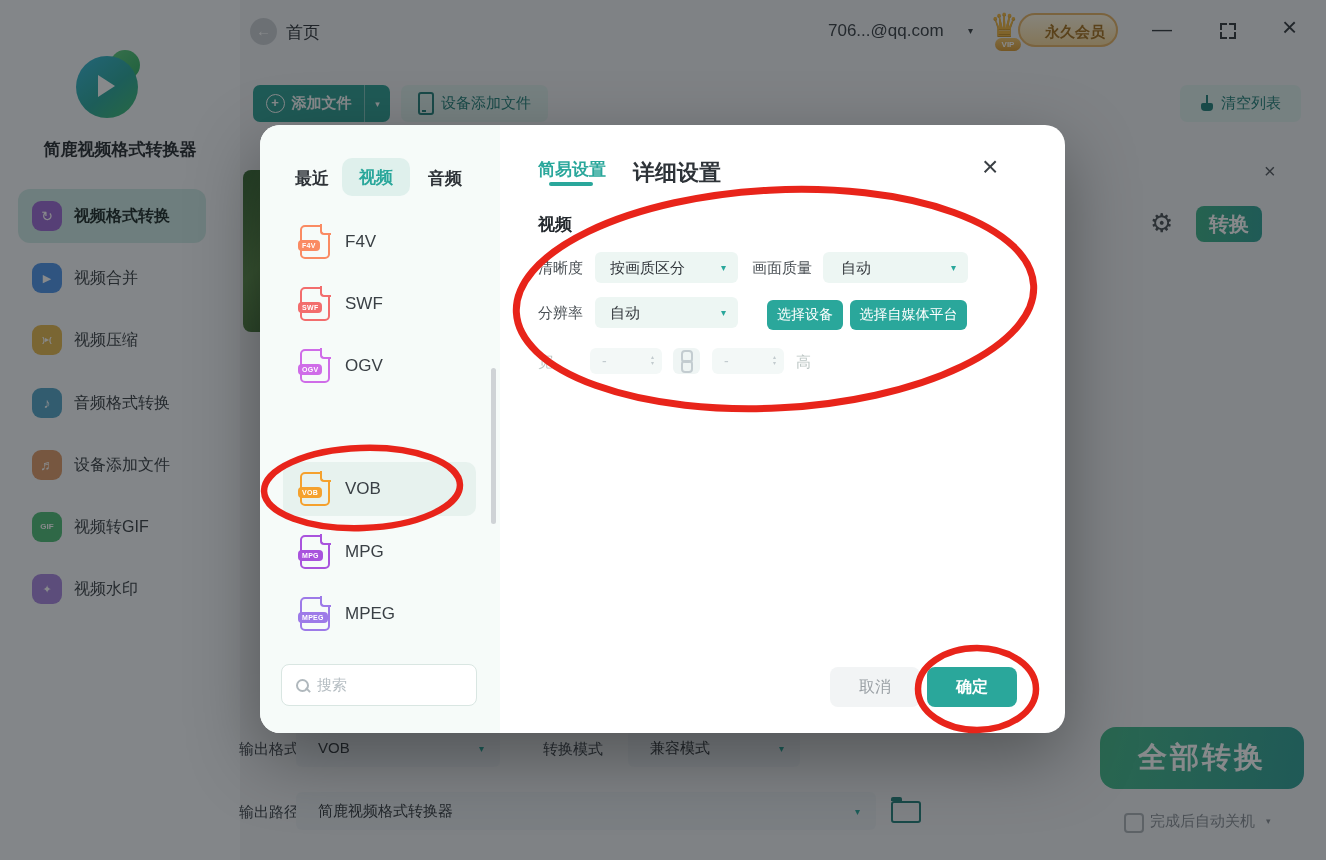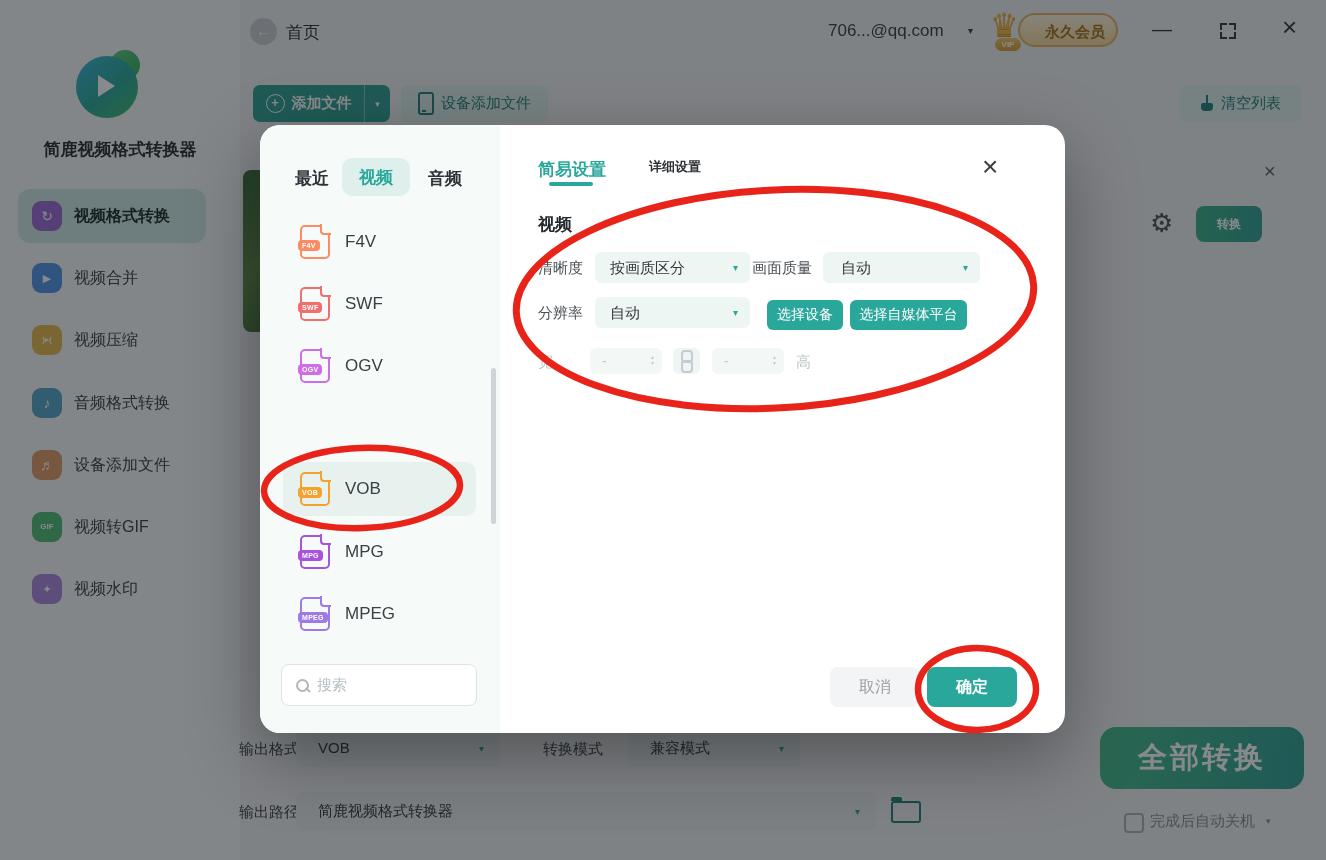--- a/index.html
+++ b/index.html
@@ -60,21 +60,21 @@
   .tb-clear{left:1180px;width:121px;background:#ddeeea;color:#23807a;}
   .broom-ic{width:14px;height:18px;position:relative;}
   .broom-ic:before{content:"";position:absolute;left:6px;top:0;width:2px;height:8px;background:#23807a;}
   .broom-ic:after{content:"";position:absolute;left:1px;top:8px;width:12px;height:8px;background:#23807a;border-radius:2px 2px 4px 4px;}
   
   .thumb{left:243px;top:170px;width:88px;height:162px;border-radius:8px;
          background:linear-gradient(135deg,#3a6b35,#5d8f4a 45%,#2f5a2b);}
   .row-x{left:1264px;top:160px;font-size:20px;color:#54595e;}
   .gear{left:1150px;top:208px;font-size:26px;color:#4a5055;}
   .row-convert{left:1196px;top:206px;width:66px;height:36px;border-radius:8px;
-               background:linear-gradient(90deg,#3cb187,#2fa195);color:#fff;font-size:12px;font-weight:bold;
+               background:linear-gradient(90deg,#3cb187,#2fa195);color:#fff;font-size:20px;font-weight:bold;
                display:flex;align-items:center;justify-content:center;}
   
   .blabel{font-size:15px;color:#3f454b;}
   .dd{background:#e7ebee;border-radius:6px;}
   .dd-val{font-size:15px;color:#33383d;}
   .dd-caret{font-size:10px;color:#2aa79b;}
   .folder-ic{left:891px;top:801px;width:26px;height:18px;border:2px solid #23807a;border-radius:3px;}
   .folder-ic:before{content:"";position:absolute;left:-2px;top:-6px;width:11px;height:4px;background:#23807a;border-radius:2px 2px 0 0;}
   .convert-all{left:1100px;top:727px;width:204px;height:62px;border-radius:16px;
                background:linear-gradient(100deg,#44bb8a,#2f9f96);color:#fff;font-size:29px;font-weight:bold;
@@ -103,25 +103,25 @@
   .vob-pill{left:23px;top:337px;width:193px;height:54px;border-radius:10px;background:#e7f2ee;}
   .search-box{left:21px;top:539px;width:196px;height:42px;background:#fff;border:1.5px solid #d9e6e2;border-radius:8px;
               display:flex;align-items:center;gap:8px;padding-left:14px;box-sizing:border-box;}
   .mag{width:9px;height:9px;border:2px solid #b0b8bd;border-radius:50%;position:relative;}
   .mag:after{content:"";position:absolute;left:7px;top:8px;width:6px;height:2px;background:#b0b8bd;transform:rotate(45deg);}
   .search-ph{font-size:15px;color:#b6bec3;}
   .m-scroll{left:231px;top:243px;width:5px;height:156px;border-radius:3px;background:#cfd3d6;}
   
   .stab1{left:278px;top:33px;font-size:17px;font-weight:bold;color:#2aa79b;text-align:right;}
   .stab1-line{left:289px;top:57px;width:44px;height:4px;border-radius:2px;background:#2aa79b;}
-  .stab2{left:373px;top:33px;font-size:13px;font-weight:bold;color:#2e3338;margin-left:16px;}
+  .stab2{left:373px;top:33px;font-size:22px;font-weight:bold;color:#2e3338;}
   .m-close{left:722px;top:26px;font-size:28px;color:#3a3f44;}
   .sec-title{left:278px;top:88px;font-size:17px;font-weight:bold;color:#23282d;}
   .f-label{font-size:15px;color:#4a5055;}
-  .m-dd{background:#edf6f3;border-radius:6px;padding-left:12px;}
+  .m-dd{background:#edf6f3;border-radius:6px;}
   .m-dd-val{font-size:15px;color:#33383d;}
   .t-btn{background:#2aa79b;border-radius:6px;color:#fff;font-size:14px;display:flex;align-items:center;justify-content:center;}
   .dis{color:#bcc6c4;}
   .stepper{background:#f3f8f7;border-radius:6px;}
   .st-val{font-size:14px;color:#c2cbcf;}
   .st-arrows{font-size:6px;color:#c2cbcf;line-height:6px;text-align:center;}
   .linkbox{left:413px;top:223px;width:27px;height:26px;background:#eff5f4;border-radius:6px;
            display:flex;flex-direction:column;align-items:center;justify-content:center;}
   .linkbox i{display:block;width:8px;height:9px;border:2px solid #c3ccd0;border-radius:4px;}
   .linkbox i+i{margin-top:-3px;}

